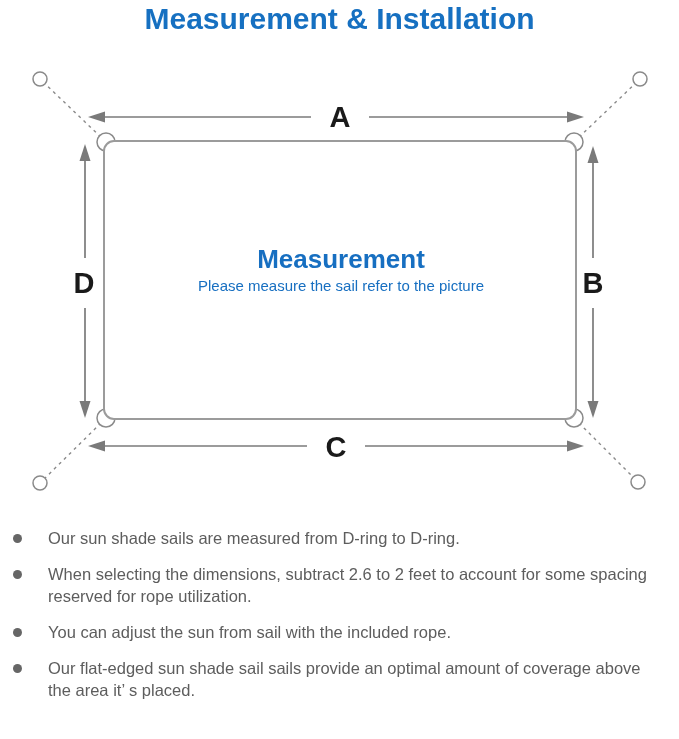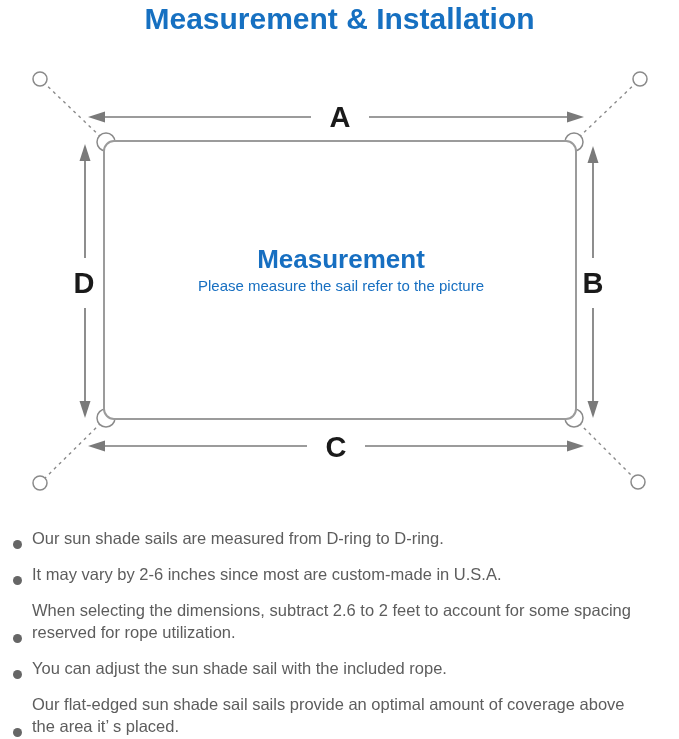--- a/index.html
+++ b/index.html
@@ -38,22 +38,22 @@
     font-size: 15px;
     fill: #176fc1;
   }
   .notes {
     position: absolute;
     top: 527px; left: 0; right: 0;
     padding: 0 6px 0 13px;
   }
   .note-row {
     display: flex;
-    align-items: flex-end;
-    gap: 10px;
+    align-items: flex-start;
+    gap: 26px;
     margin-bottom: 14px;
   }
   .note-dot {
     flex: 0 0 auto;
     width: 9px; height: 9px;
     border-radius: 50%;
     background: #666666;
     margin-top: 7px;
   }
   .note-text {
@@ -129,29 +129,25 @@
   <text x="341" y="231" text-anchor="middle" class="center-caption">Please measure the sail refer to the picture</text>
 </svg>
 
 <div class="notes">
   <div class="note-row">
     <span class="note-dot"></span>
     <span class="note-text">Our sun shade sails are measured from D-ring to D-ring.</span>
   </div>
   <div class="note-row">
     <span class="note-dot"></span>
-    <span class="note-text">It may vary by 2-6 inches since most are custom-made in U.S.A.</span>
-  </div>
-  <div class="note-row">
-    <span class="note-dot"></span>
     <span class="note-text">When selecting the dimensions, subtract 2.6 to 2 feet to account for some spacing
 reserved for rope utilization.</span>
   </div>
   <div class="note-row">
     <span class="note-dot"></span>
-    <span class="note-text">You can adjust the sun shade sail with the included rope.</span>
+    <span class="note-text">You can adjust the sun from sail with the included rope.</span>
   </div>
   <div class="note-row">
     <span class="note-dot"></span>
     <span class="note-text">Our flat-edged sun shade sail sails provide an optimal amount of coverage above
 the area it’ s placed.</span>
   </div>
 </div>
 
 </body></html>

